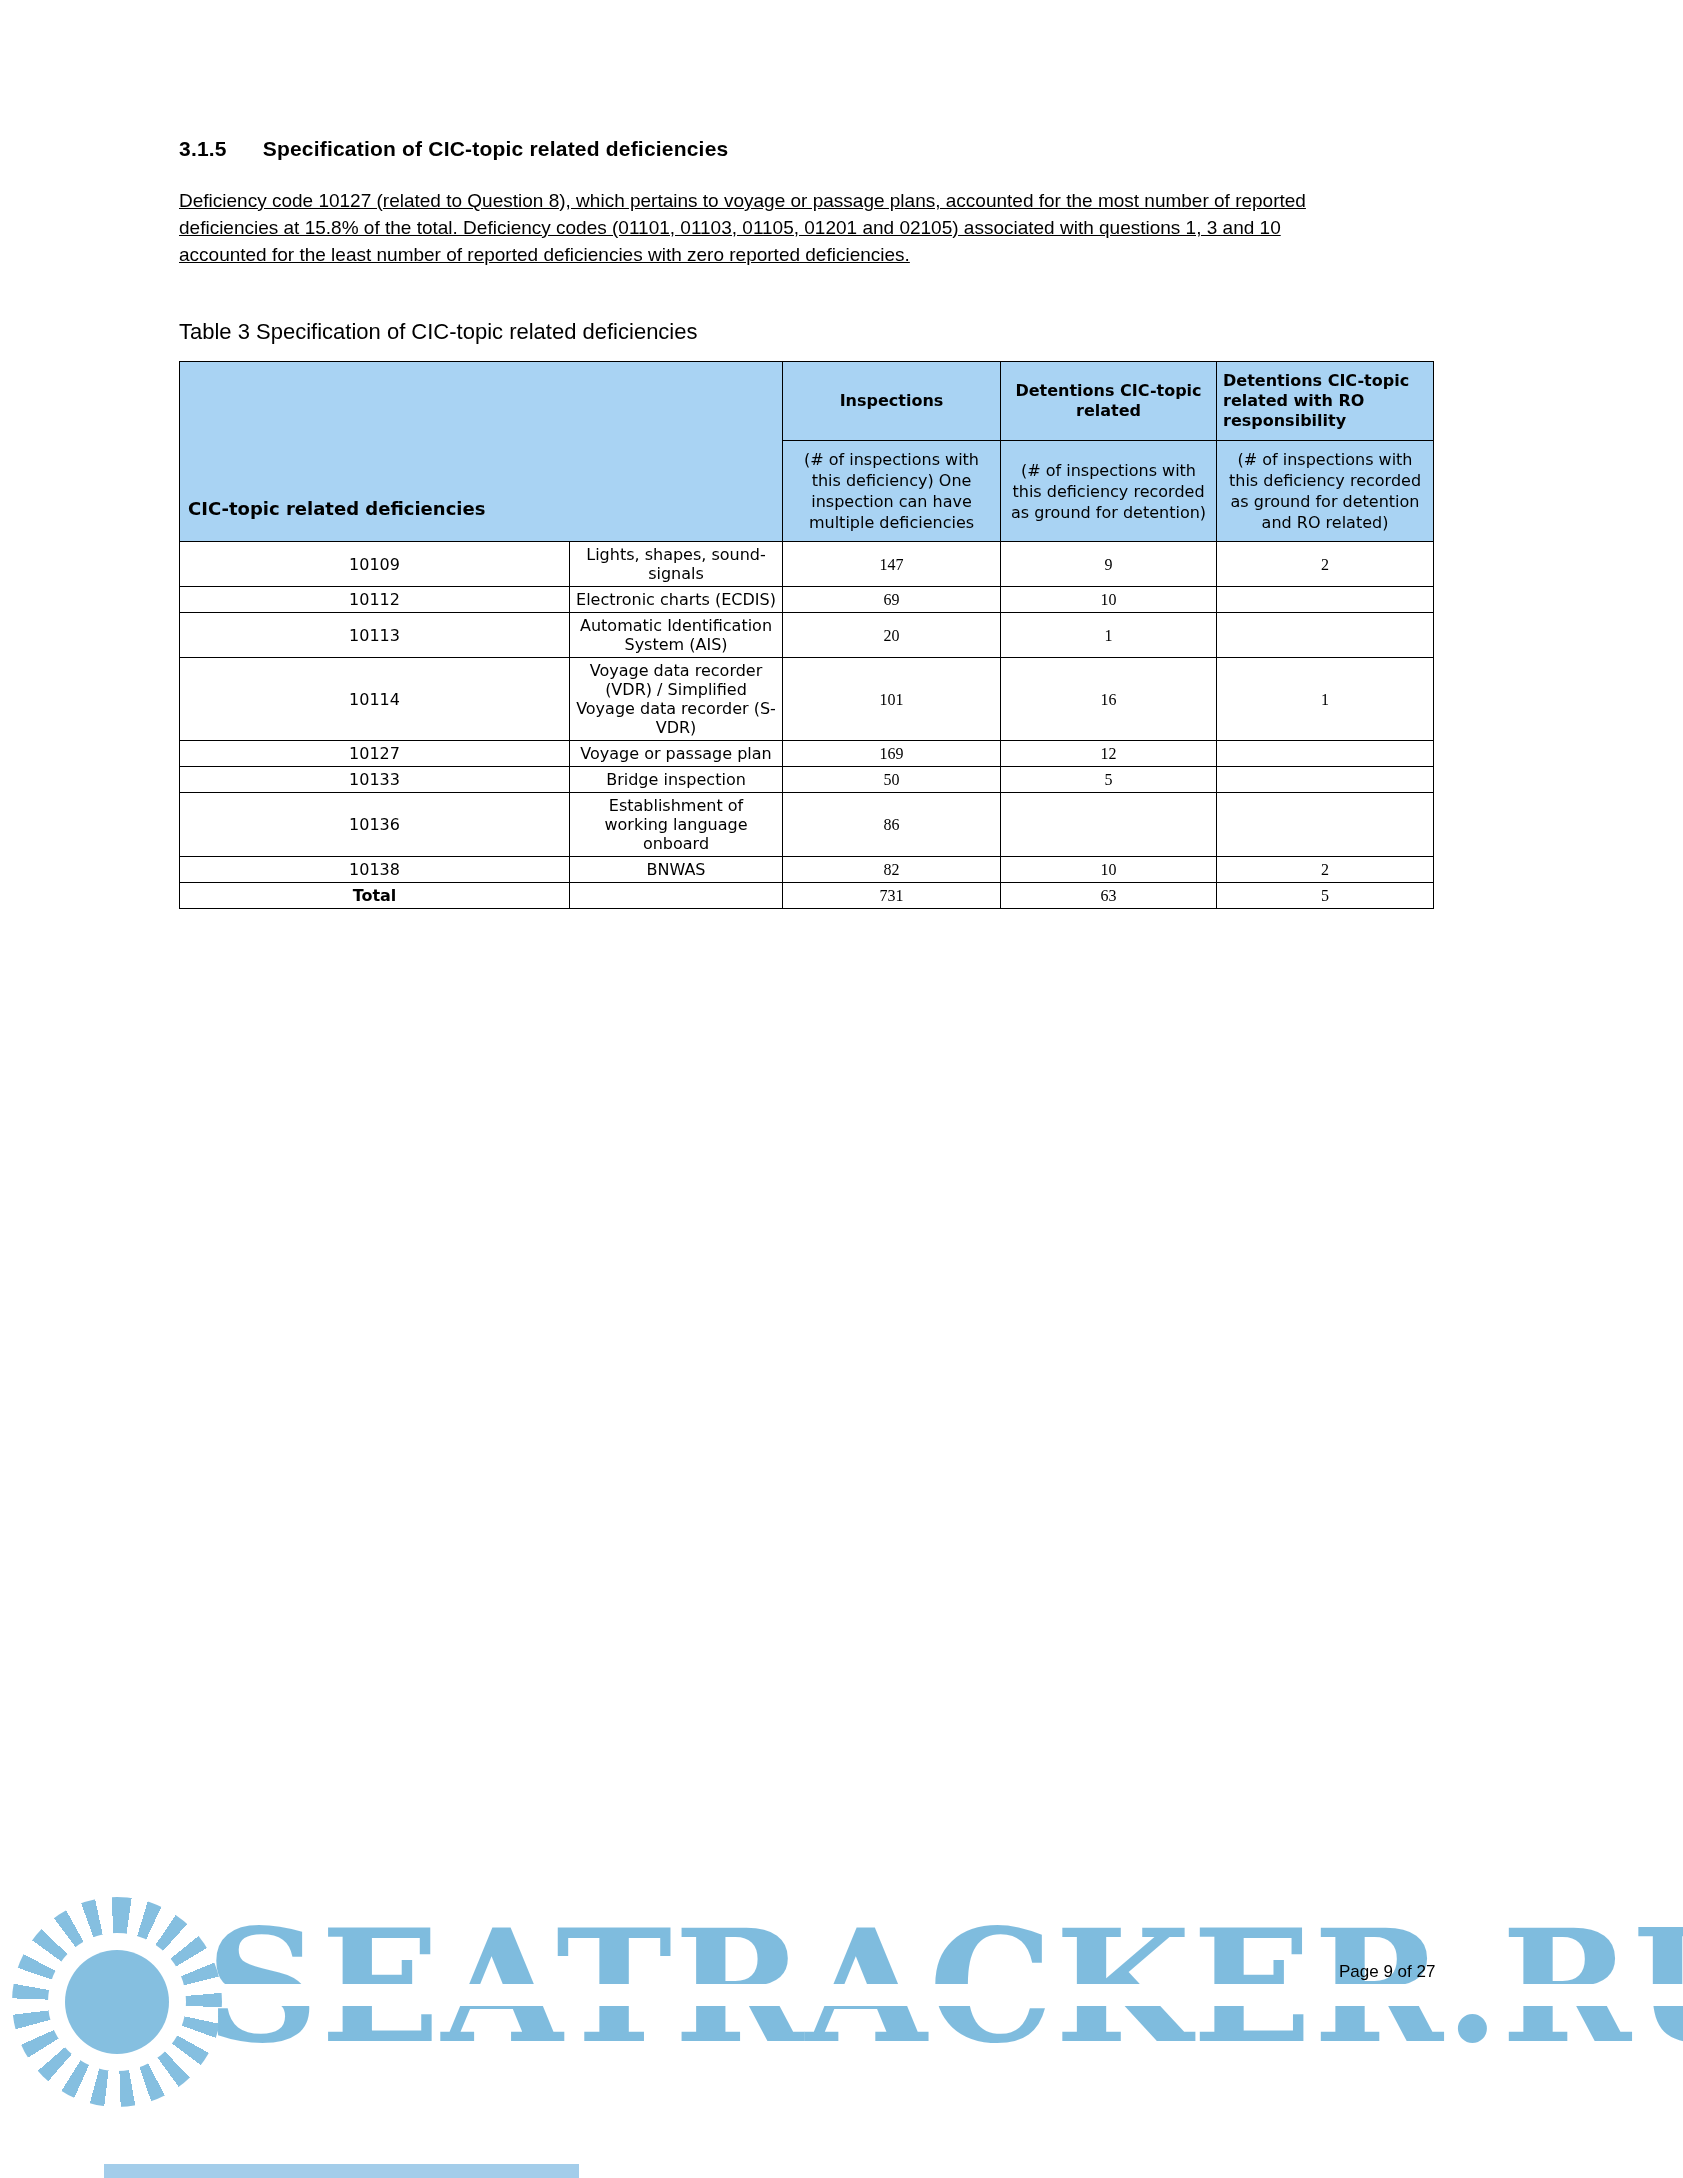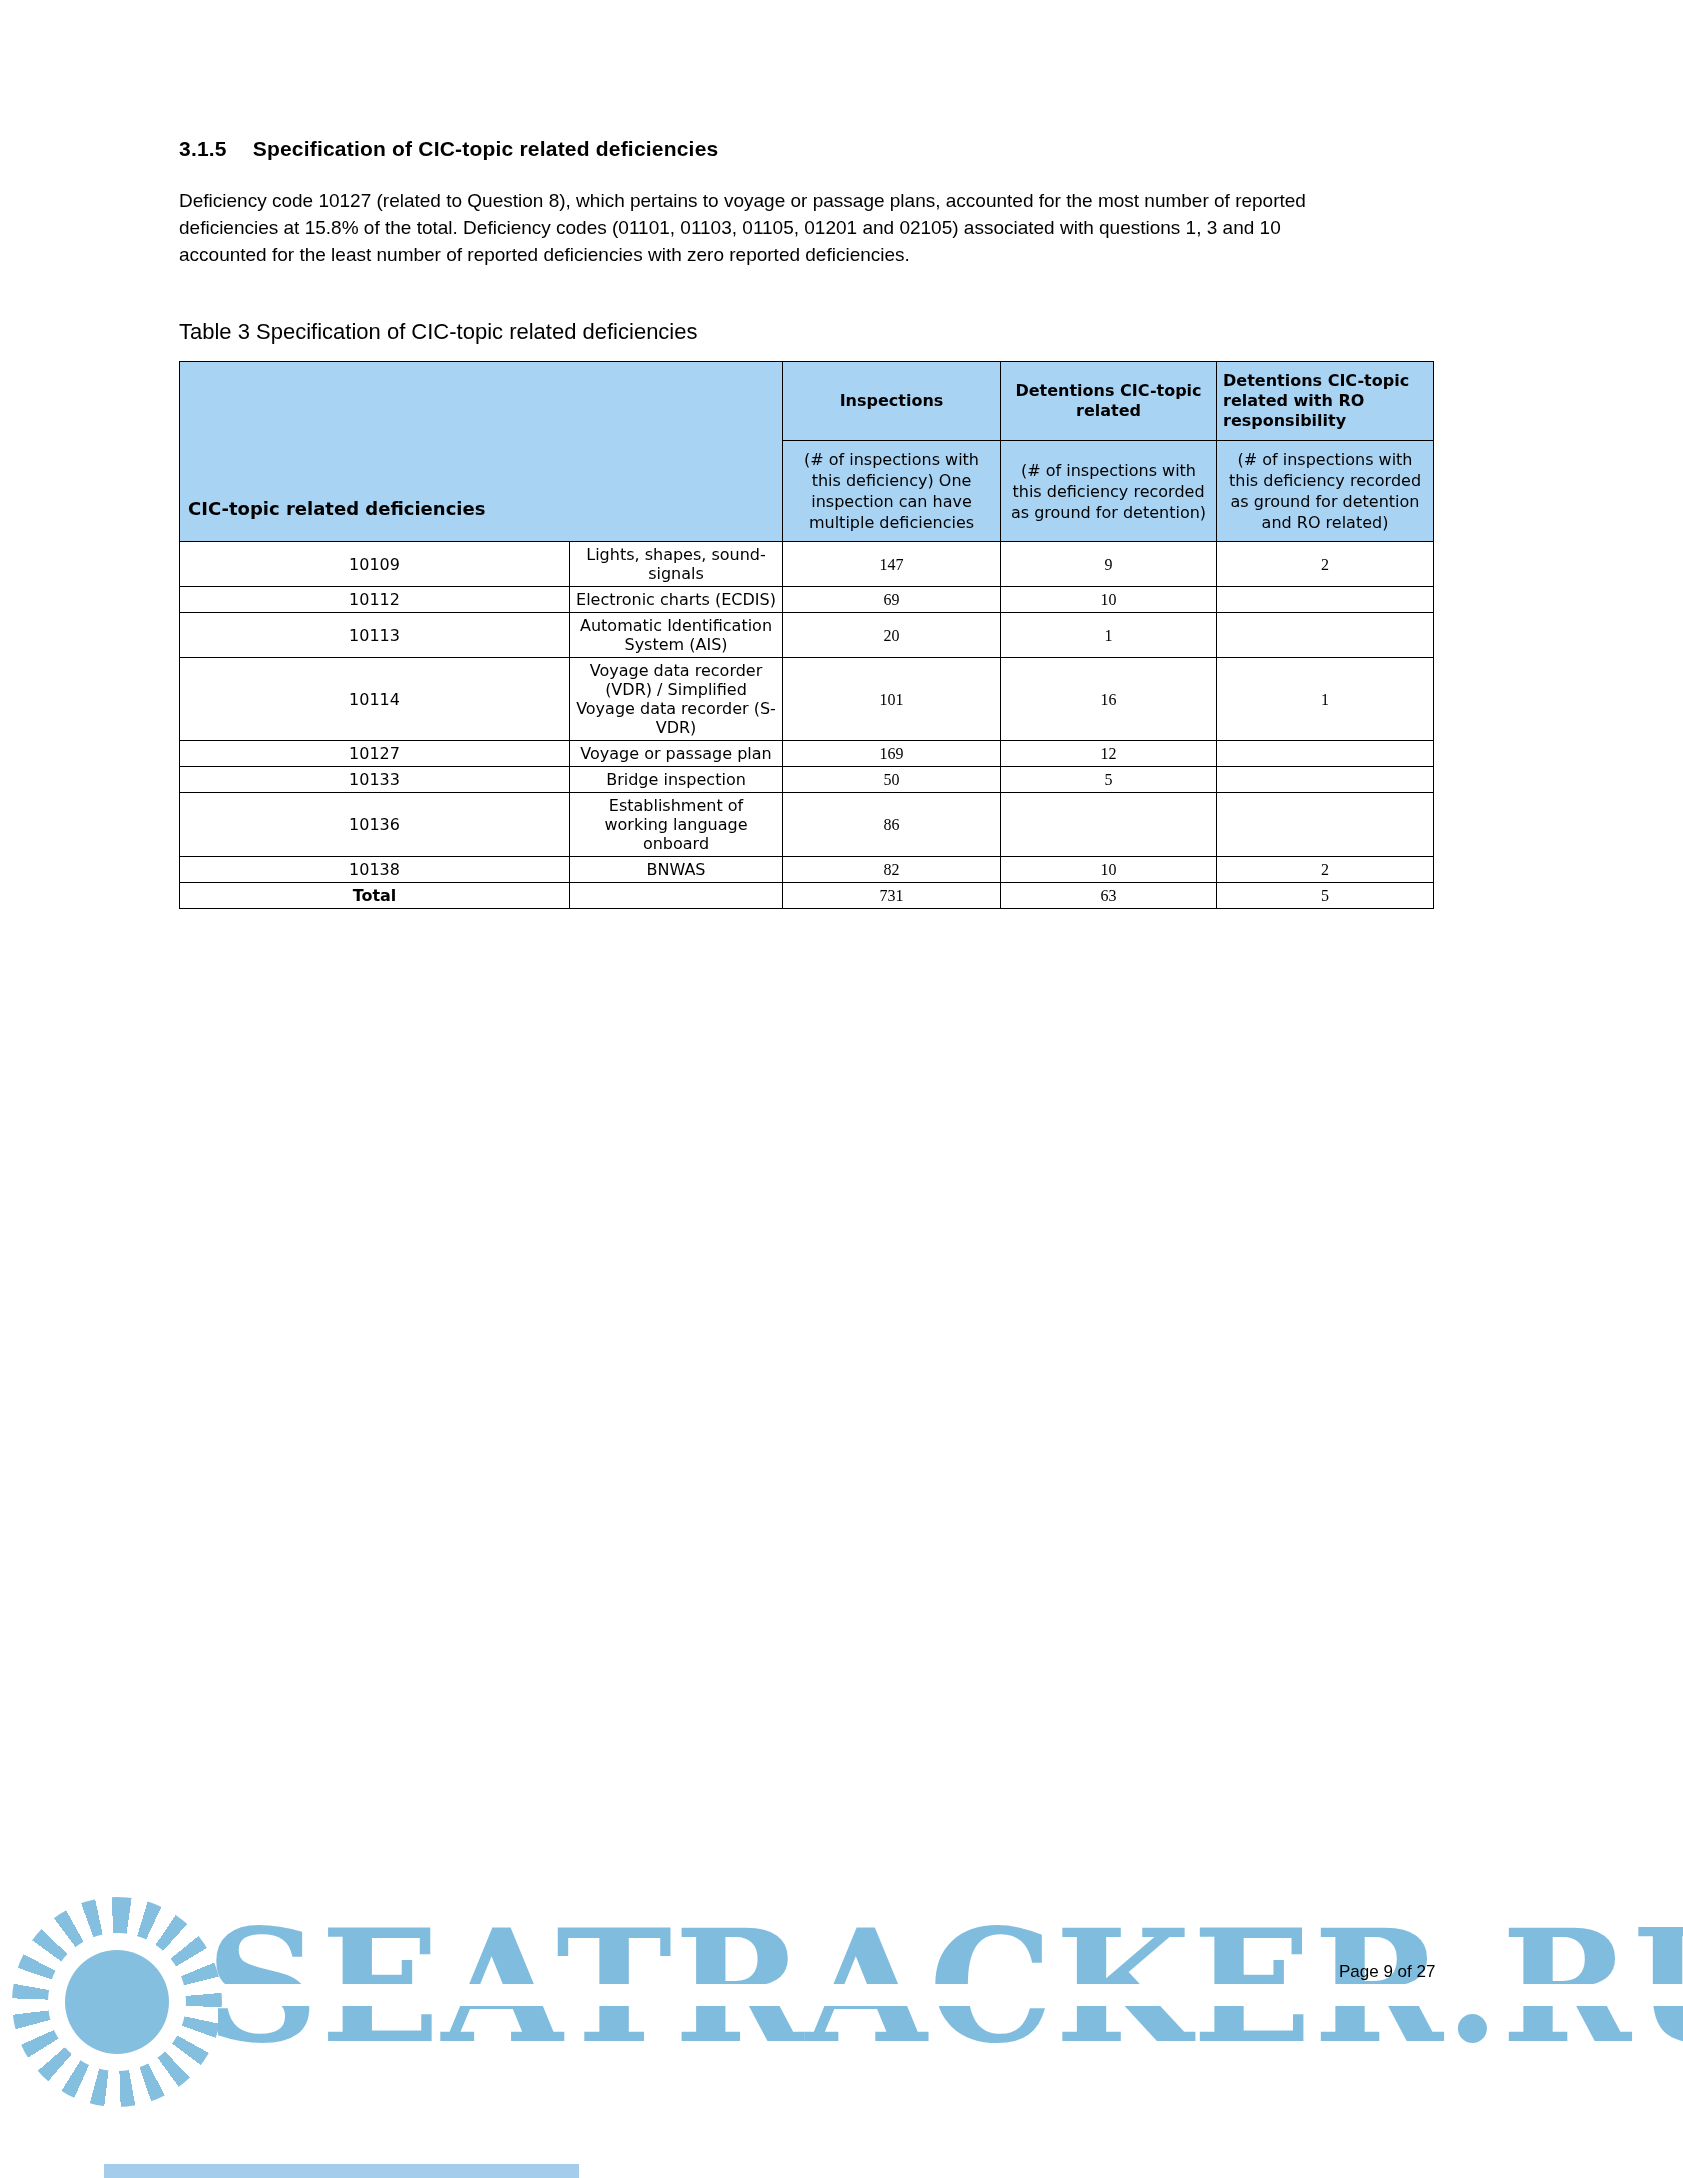--- a/index.html
+++ b/index.html
@@ -18,26 +18,27 @@
     left: 179px;
     top: 137px;
     width: 1255px;
   }
   .heading {
     font-size: 21px;
     font-weight: bold;
     margin: 0;
     letter-spacing: 0.2px;
   }
-  .heading .h-num { display: inline-block; margin-right: 26px; }
+  .heading .h-num { display: inline-block; margin-right: 36px; }
   .body-par {
     margin-top: 26px;
     font-size: 19px;
     line-height: 27px;
     width: 1188px;
+    text-decoration: underline;
   }
   .tbl-caption {
     margin-top: 51px;
     font-size: 22px;
   }
   table.def-table {
     margin-top: 16px;
     border-collapse: collapse;
     width: 1253px;
     font-family: "DejaVu Sans", sans-serif;

